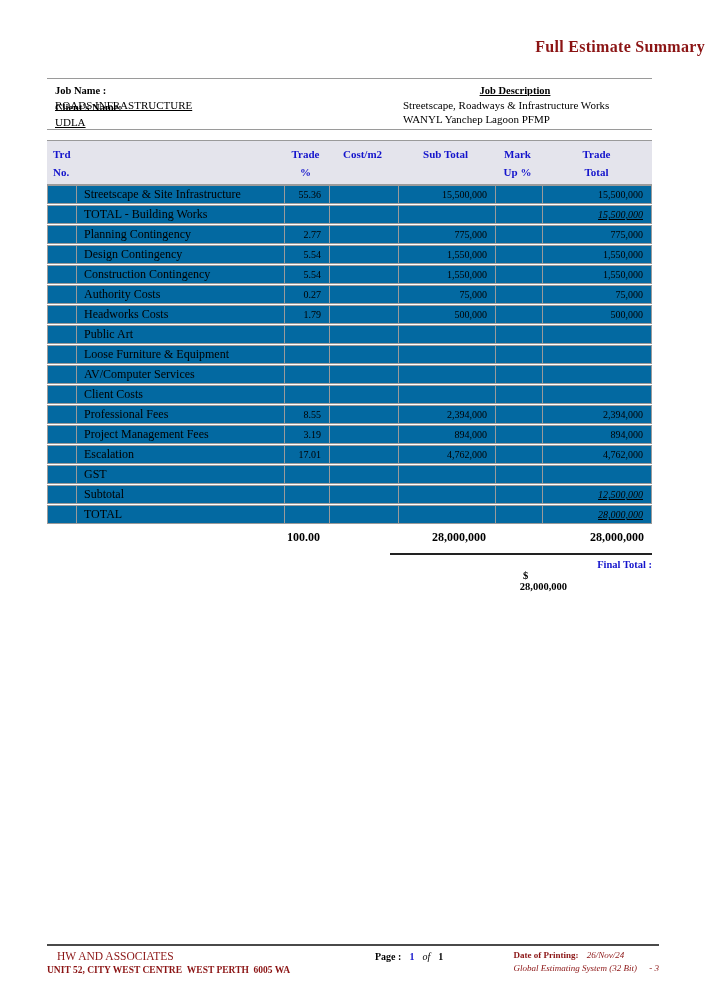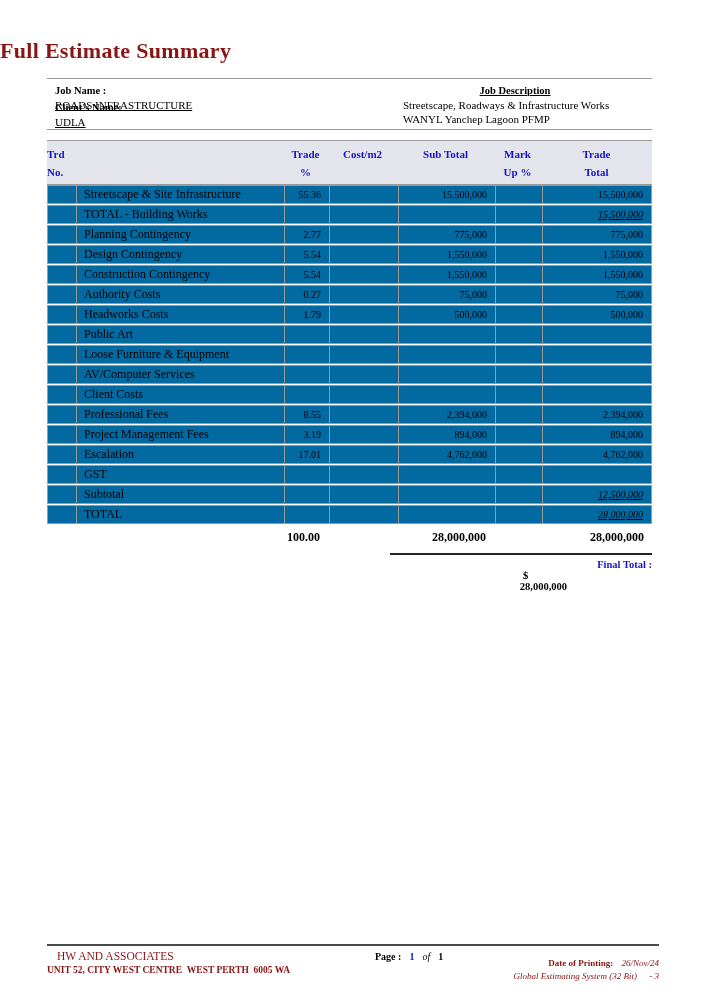--- a/index.html
+++ b/index.html
@@ -5,21 +5,21 @@
   html,body { margin:0; padding:0; background:#fff; }
   body { font-family: "Liberation Serif", "DejaVu Serif", serif; color:#000; }
   .page {
     position:relative; width:705px; height:997px; background:#fff;
     overflow:hidden; margin:0 auto;
   }
 
   
   .title {
     position:absolute; top:38px; left:0; width:705px;
-    text-align:left; font-size:22px; font-weight:bold; color:#8B1414;
+    text-align:right; font-size:16px; font-weight:bold; color:#8B1414;
     margin:0; letter-spacing:0.3px;
   }
 
   
   .job-info {
     position:absolute; left:47px; top:78px; width:605px; height:50px;
     border-top:1px solid #9a9a9a; border-bottom:1px solid #9a9a9a;
     font-size:11px;
   }
   .ji-left { position:absolute; left:8px; top:4px; }
@@ -36,21 +36,21 @@
     display:grid;
     grid-template-columns:28px 208px 45px 69px 97px 47px 1fr;
   }
   .thead {
     background:#E4E4EC; border-top:1px solid #9a9a9a; border-bottom:1px solid #9a9a9a;
     height:43px; width:605px;
     color:#1414CC; font-weight:bold; font-size:11px;
   }
   .hcell { text-align:center; padding-top:4px; }
   .hcell .l1, .hcell .l2 { height:18px; line-height:18px; }
-  .hcell.h-trd { text-align:left; }
+  .hcell.h-trd { text-align:left; padding-left:6px; }
 
   .trow {
     width:603px; border:1px solid #9a9a9a; margin-bottom:1px;
     height:17px; line-height:17px; background:#0369a1;
   }
   .trow .cell { overflow:hidden; white-space:nowrap; }
   .trow .cell + .cell { border-left:1px solid #9a9a9a; }
   .c-desc { font-size:12px; padding-left:7px; }
   .num { font-size:10px; text-align:right; padding-right:8px; }
   .c-total.emph { font-style:italic; text-decoration:underline; }
@@ -75,21 +75,21 @@
     position:absolute; left:47px; top:944px; width:612px; height:40px;
     border-top:2px solid #4a4a4a; color:#8B1414;
   }
   .f-company { position:absolute; left:10px; top:4px; font-size:11.5px; }
   .f-address { position:absolute; left:0px; top:19px; font-size:9.5px; font-weight:bold; }
   .f-page { position:absolute; left:328px; top:5px; font-size:10px; color:#000; display:flex; gap:8px; }
   .f-page .p-label { font-weight:bold; }
   .f-page .p-cur { color:#1414CC; font-weight:bold; }
   .f-page .p-of { font-style:italic; }
   .f-page .p-total { font-weight:bold; }
-  .f-right { position:absolute; right:0; top:12px; text-align:right; font-size:9px; }
+  .f-right { position:absolute; right:0; top:4px; font-size:9px; }
   .f-date-label { font-weight:bold; }
   .f-date-value { font-style:italic; margin-left:6px; }
   .f-sys { margin-top:3px; font-style:italic; }
   .f-sys .sys-suffix { margin-left:10px; }
 </style>
 </head>
 <body>
 
 <div class="page">
 

